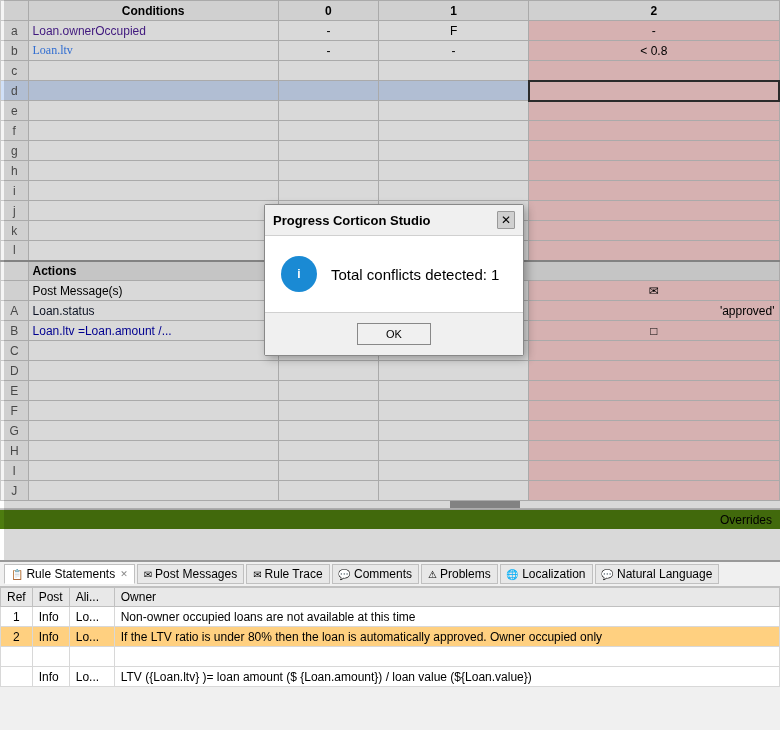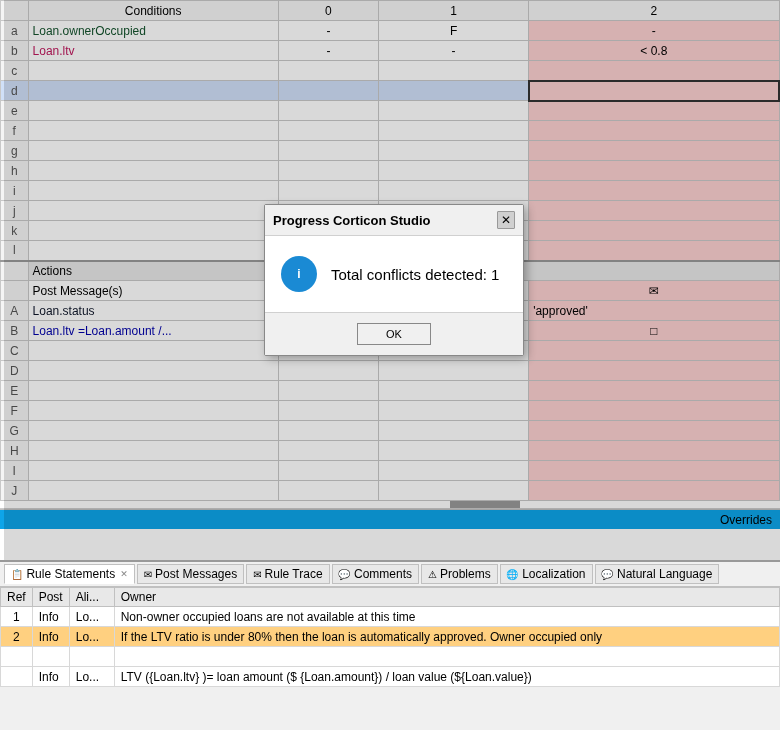--- a/index.html
+++ b/index.html
@@ -22,36 +22,36 @@
     }
     .grid-table .row-label {
       width: 22px;
       background: #f5f5f5;
       color: #555;
       text-align: center;
       border-right: 1px solid #c8c8c8;
     }
     .header-row th {
       background: #f5f5f5;
-      font-weight: normal;
+      font-weight: bold;
       text-align: center;
     }
     .col-conditions { width: 200px; }
     .col-0 { width: 80px; text-align: center; }
     .col-1 { width: 120px; text-align: center; }
     .col-2 { width: 200px; text-align: center; background: #c8d8f0; }
 
     .pink-cell { background: #fcd0d0; }
     .blue-header { background: #c8d8f0; }
     .selected-row { background: #d0e8ff; }
 
     
     .section-header td {
       background: #e8e8e8;
-      font-weight: normal;
+      font-weight: bold;
       border-top: 2px solid #999;
       margin-left: 40px;
     }
 
     
     .bottom-panel { flex: 1; display: flex; flex-direction: column; border-top: 2px solid #999; }
 
     
     .tab-bar {
       display: flex;
@@ -171,21 +171,21 @@
     
     .scrollbar-area {
       height: 8px;
       background: linear-gradient(to right, transparent 0%, transparent 450px, #999 450px, #999 520px, transparent 520px);
       border-bottom: 1px solid #ccc;
     }
 
     
     .overrides-row {
       height: 20px;
-      background: #0ea5e9;
+      background: #4d7c0f;
       border-top: 1px solid #c0c0c0;
       display: flex;
       align-items: center;
       justify-content: flex-end;
       padding-right: 8px;
       font-size: 12px;
     }
   </style>
 </head>
 <body>
@@ -199,29 +199,29 @@
           <tr class="header-row">
         <th class="row-label"></th>
         <th class="col-conditions">Conditions</th>
         <th class="col-0">0</th>
         <th class="col-1">1</th>
         <th class="col-2 blue-header">2</th>
       </tr>
 
       <tr>
         <td class="row-label">a</td>
-        <td style="color:#14532d;">Loan.ownerOccupied</td>
+        <td style="color:#4c1d95;">Loan.ownerOccupied</td>
         <td class="col-0">-</td>
         <td class="col-1">F</td>
         <td class="col-2 pink-cell">-</td>
       </tr>
 
       <tr>
         <td class="row-label">b</td>
-        <td style="color:#be185d;">Loan.ltv</td>
+        <td style="color:#3b82f6;font-family:Liberation Serif, serif;">Loan.ltv</td>
         <td class="col-0">-</td>
         <td class="col-1">-</td>
         <td class="col-2 pink-cell">&lt; 0.8</td>
       </tr>
 
       <tr>
         <td class="row-label">c</td>
         <td></td>
         <td class="col-0"></td>
         <td class="col-1"></td>
@@ -304,21 +304,21 @@
         <td style="text-align:center;"></td>
         <td style="text-align:center;">✉</td>
         <td class="pink-cell" style="text-align:center;">✉</td>
       </tr>
 
       <tr>
         <td class="row-label">A</td>
         <td style="color:#0f172a;">Loan.status</td>
         <td style="text-align:center;"></td>
         <td style="text-align:center;">'rejected'</td>
-        <td class="pink-cell" style="text-align:left;">'approved'</td>
+        <td class="pink-cell" style="text-align:right;">'approved'</td>
       </tr>
 
       <tr>
         <td class="row-label">B</td>
         <td style="color:#00a;">Loan.ltv =Loan.amount /...</td>
         <td style="text-align:center;">☑</td>
         <td style="text-align:center;">□</td>
         <td class="pink-cell" style="text-align:center;">□</td>
       </tr>
 

